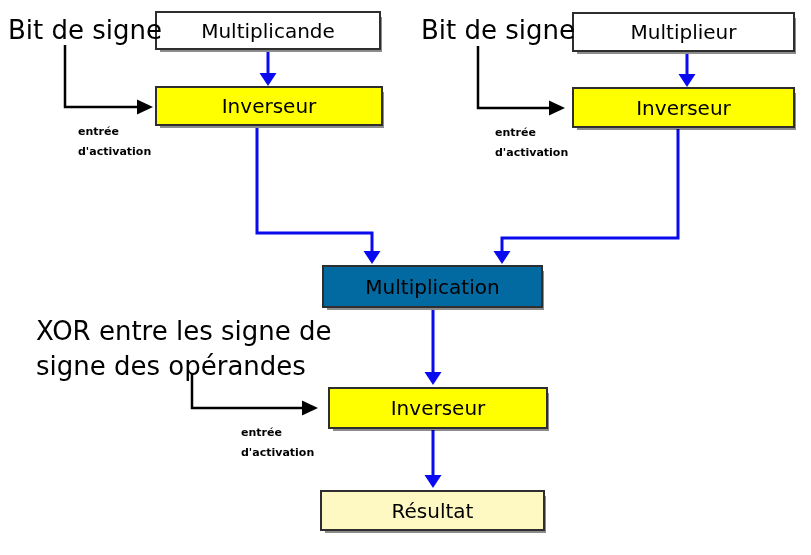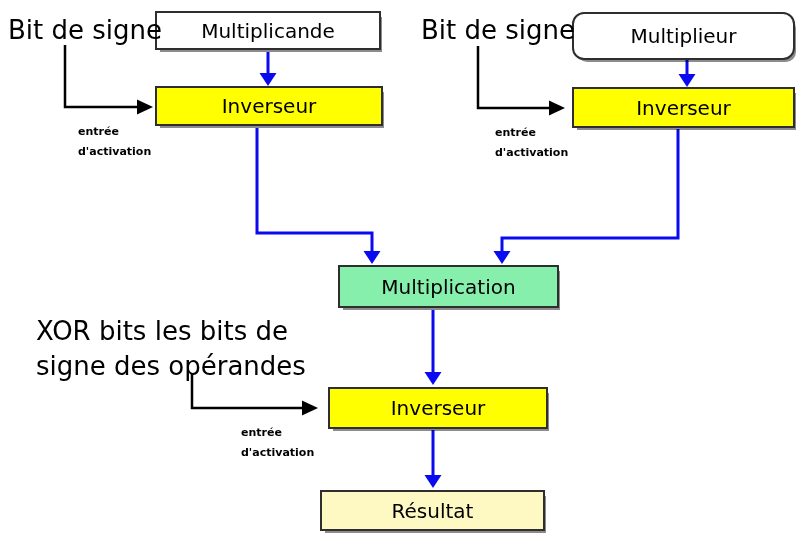--- a/index.html
+++ b/index.html
@@ -45,21 +45,21 @@
   .lbl-activation {
     position: absolute;
     font-size: 11px;
     font-weight: 700;
     line-height: 20px;
     white-space: nowrap;
   }
   
   #box-multiplicande   { left: 155px; top: 11px;  width: 226px; height: 39px; }
   #box-inverseur-left  { left: 155px; top: 86px;  width: 228px; height: 40px; }
-  #box-multiplieur     { left: 572px; top: 12px;  width: 223px; height: 48px; border-radius: 12px; }
+  #box-multiplieur     { left: 572px; top: 12px;  width: 223px; height: 40px; }
   #box-inverseur-right { left: 572px; top: 87px;  width: 223px; height: 41px; }
   #box-multiplication  { left: 322px; top: 265px; width: 221px; height: 43px; }
   #box-inverseur-bottom{ left: 328px; top: 387px; width: 220px; height: 42px; }
   #box-resultat        { left: 320px; top: 490px; width: 225px; height: 41px; }
   
   #lbl-sign-left  { left: 8px;   top: 13px; }
   #lbl-sign-right { left: 421px; top: 13px; }
   #lbl-xor        { left: 36px;  top: 314px; width: 244px; text-align: center; }
   #lbl-act-left   { left: 78px;  top: 122px; }
   #lbl-act-right  { left: 495px; top: 123px; }
@@ -120,35 +120,35 @@
   </div>
   <div class="box" id="box-inverseur-left" style="background-color: rgb(255, 255, 0);">
     <span>Inverseur</span>
   </div>
   <div class="box" id="box-multiplieur" style="background-color: rgb(255, 255, 255);">
     <span>Multiplieur</span>
   </div>
   <div class="box" id="box-inverseur-right" style="background-color: rgb(255, 255, 0);">
     <span>Inverseur</span>
   </div>
-  <div class="box" id="box-multiplication" style="background-color: #86efac; margin-left: 16px;">
+  <div class="box" id="box-multiplication" style="background-color: #0369a1;">
     <span>Multiplication</span>
   </div>
   <div class="box" id="box-inverseur-bottom" style="background-color: rgb(255, 255, 0);">
     <span>Inverseur</span>
   </div>
   <div class="box" id="box-resultat" style="background-color: #fef9c3;">
     <span>Résultat</span>
   </div>
 
   <div class="lbl" id="lbl-sign-left">Bit de signe</div>
   <div class="lbl" id="lbl-sign-right">Bit de signe</div>
 
   <div class="lbl" id="lbl-xor">
-    <div>XOR bits les bits de</div>
+    <div>XOR entre les signe de</div>
     <div>signe des opérandes</div>
   </div>
 
   <div class="lbl-activation" id="lbl-act-left">
     <div>entrée</div>
     <div>d'activation</div>
   </div>
   <div class="lbl-activation" id="lbl-act-right">
     <div>entrée</div>
     <div>d'activation</div>

